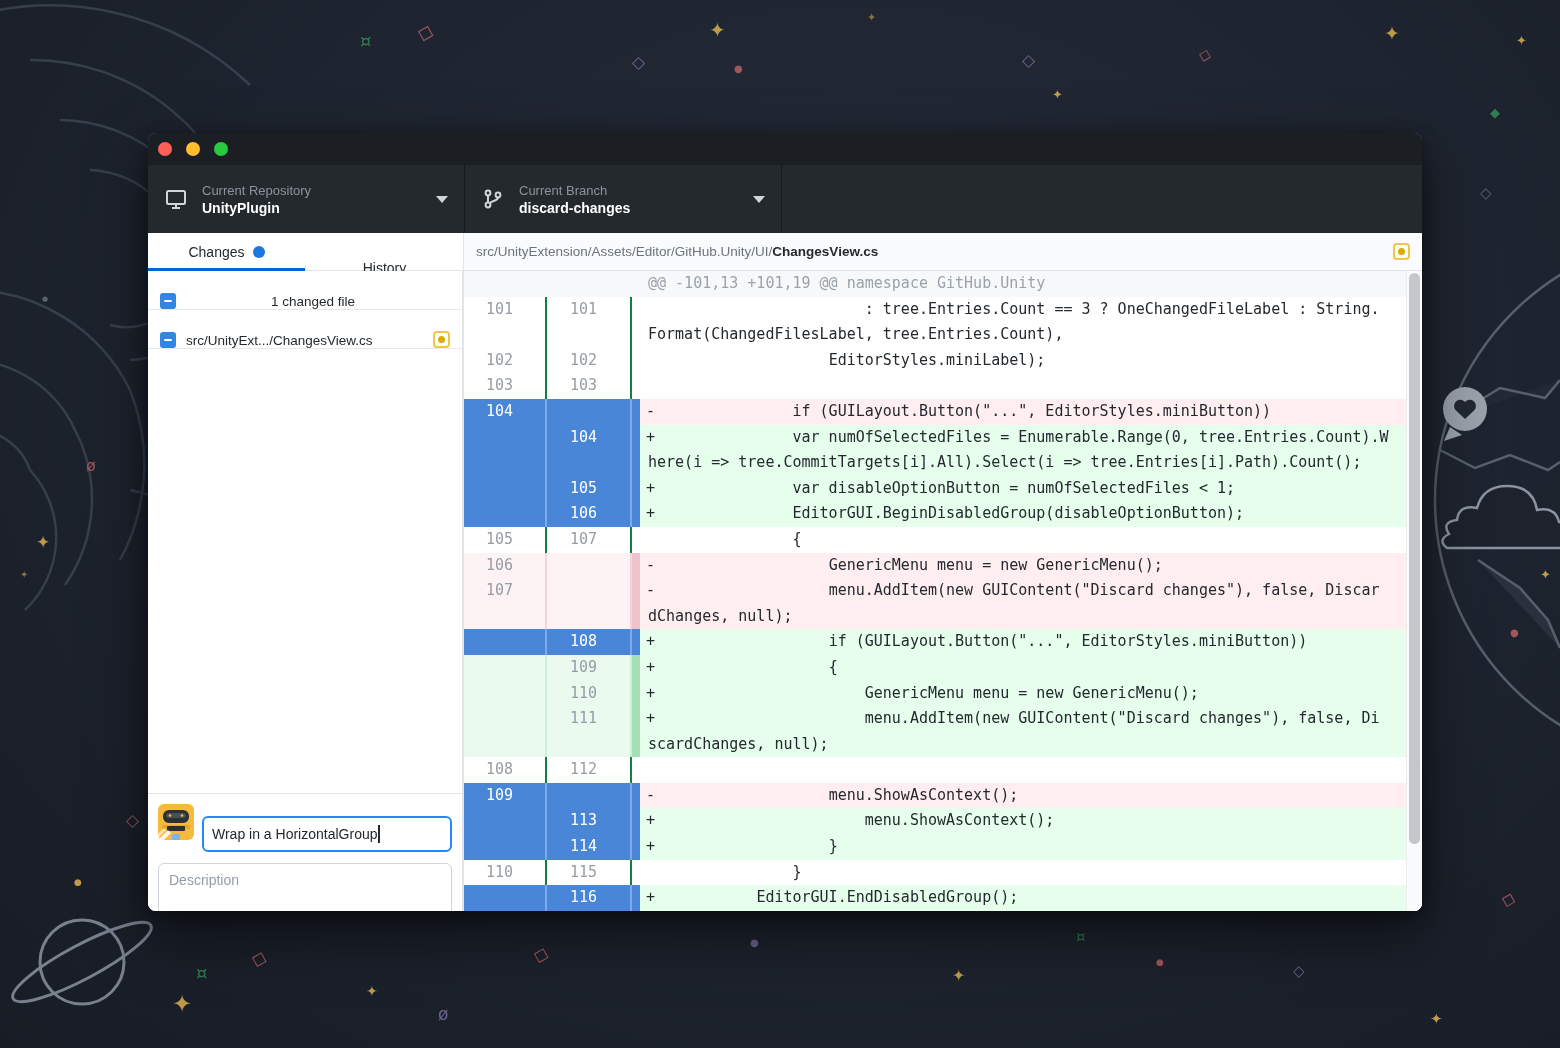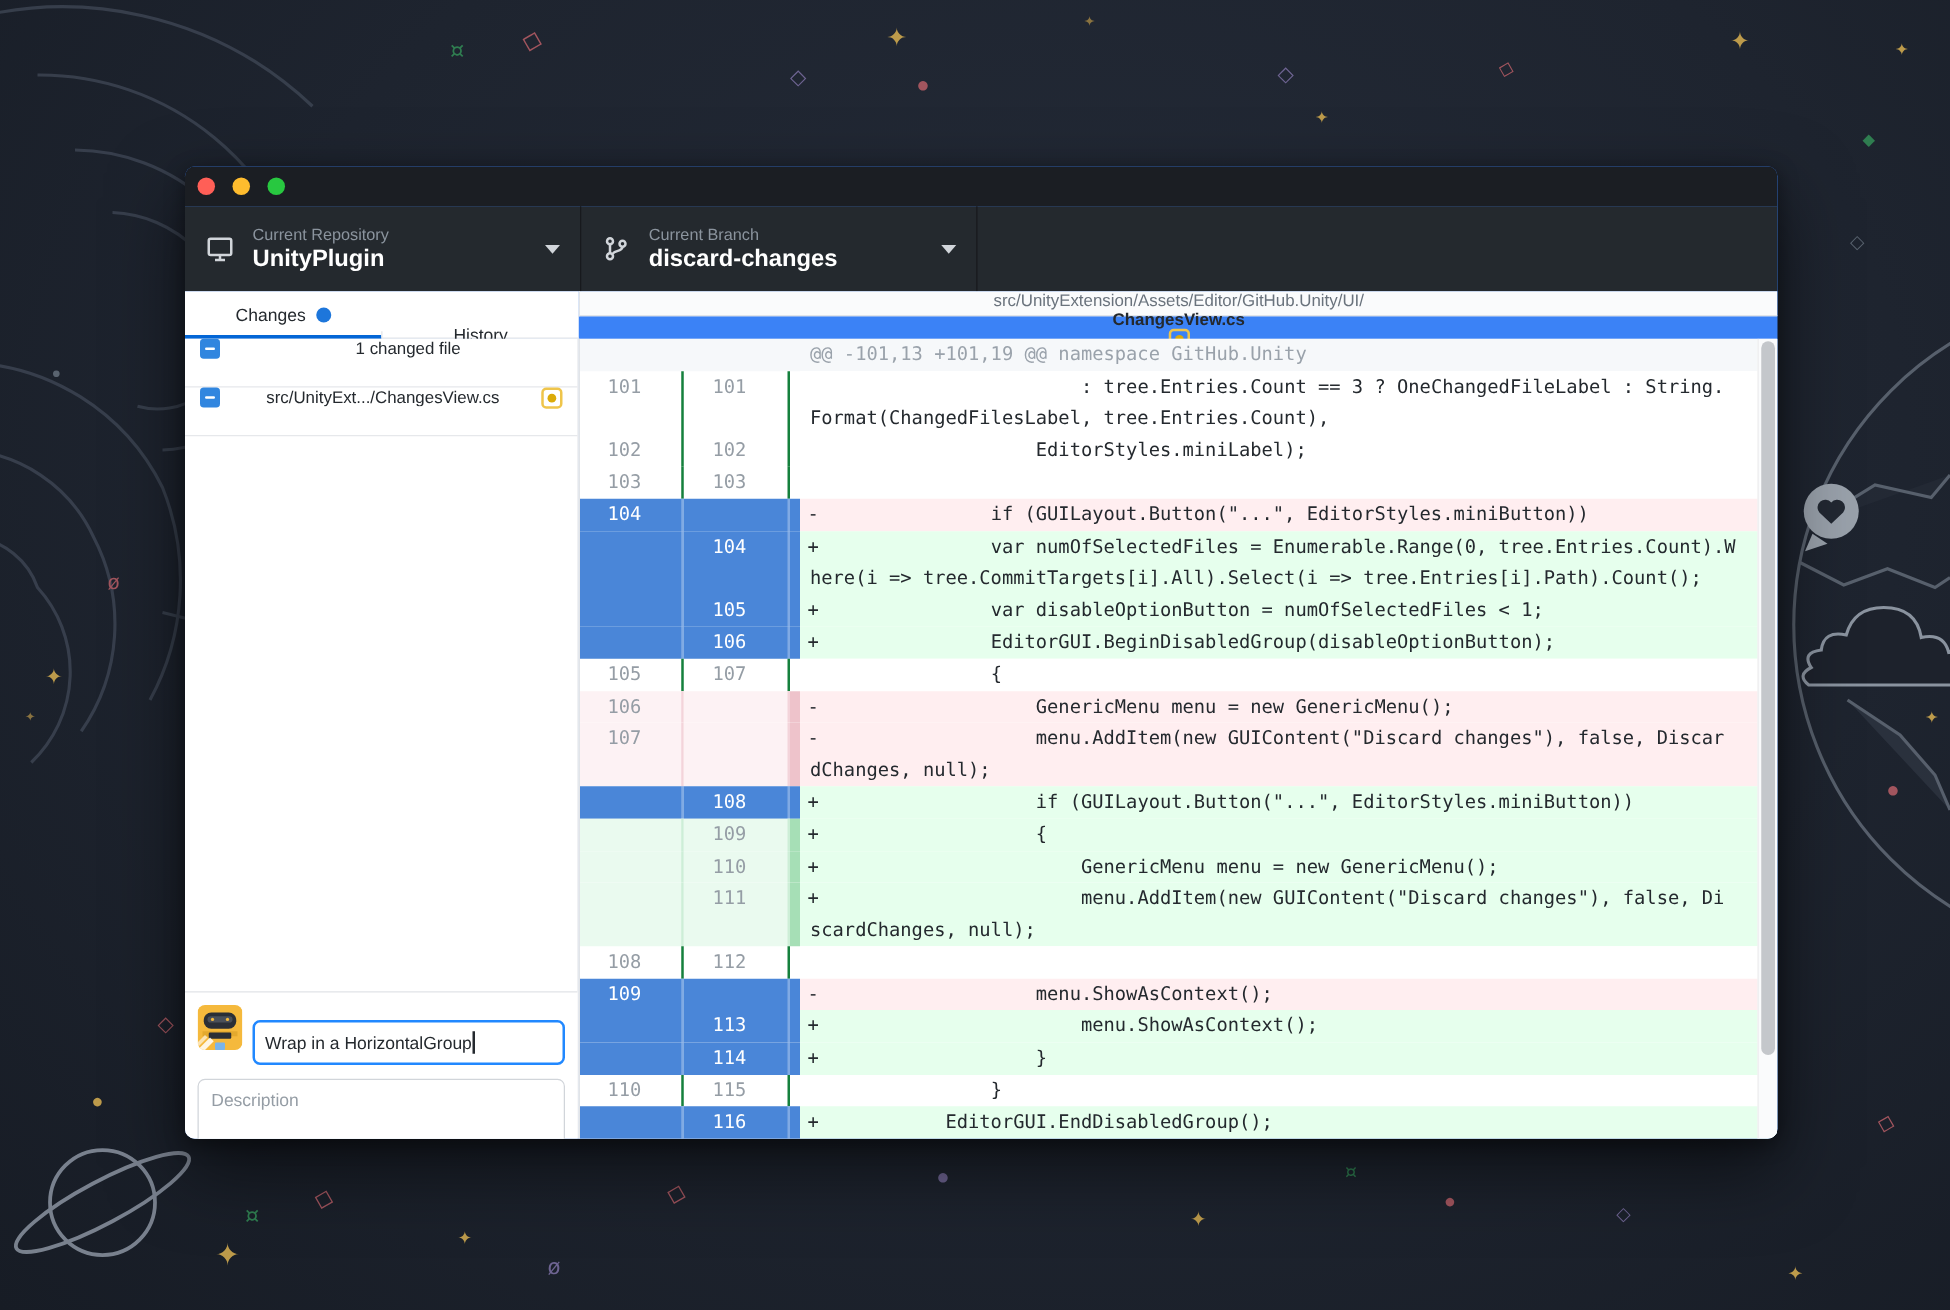--- a/index.html
+++ b/index.html
@@ -24,39 +24,39 @@
   .t-max{left:66px;background:#28c840;}
   
   .toolbar{position:absolute;left:0;top:32px;right:0;height:68px;background:#24292e;display:flex;}
   .tb-section{box-sizing:border-box;border-right:1px solid #17191d;display:flex;align-items:center;padding:0 16px;position:relative;}
   .tb-repo{width:317px;}
   .tb-branch{width:317px;}
   .tb-publish{width:318px;}
   .tb-icon{flex:none;width:24px;height:24px;margin-right:14px;color:#d1d5da;}
   .tb-text{flex:1;min-width:0;}
   .tb-label{font-size:13px;color:#8b949e;margin-bottom:2px;}
-  .tb-value{font-size:19px;color:#ffffff;font-weight:bold;}
+  .tb-value{font-size:14px;color:#ffffff;font-weight:bold;}
   .tb-caret{flex:none;width:0;height:0;border-left:6px solid transparent;border-right:6px solid transparent;border-top:7px solid #d1d5da;margin-left:10px;}
   .tb-title{font-size:14.5px;color:#ffffff;font-weight:bold;margin-bottom:2px;}
   .tb-sub{font-size:13px;color:#8b949e;}
   
   .tabrow{position:absolute;left:0;top:100px;width:315px;height:38px;background:#fff;display:flex;border-bottom:1px solid #e1e4e8;box-sizing:border-box;}
   .tab{flex:1;display:flex;align-items:center;justify-content:center;font-size:14px;color:#24292e;position:relative;box-sizing:border-box;}
   .tab + .tab{border-left:1px solid #e1e4e8;margin-top:32px;}
   .tab.active::after{content:"";position:absolute;left:0;right:0;bottom:-1px;height:3px;background:var(--tab-blue,#0366d6);}
   .tab-dot{width:12px;height:12px;border-radius:50%;background:var(--badge-blue,#1d76db);margin-left:8px;}
-  .fileheader{position:absolute;left:315px;top:100px;right:0;height:20px;background:#fafbfc;border-bottom:1px solid #e1e4e8;border-left:1px solid #e1e4e8;box-sizing:border-box;display:flex;align-items:center;padding:0 12px;flex-direction:column;}
+  .fileheader{position:absolute;left:315px;top:100px;right:0;height:38px;background:#fafbfc;border-bottom:1px solid #e1e4e8;border-left:1px solid #e1e4e8;box-sizing:border-box;display:flex;align-items:center;padding:0 12px;}
   .path-prefix{font-size:13.5px;color:#6a737d;white-space:pre;}
   .path-name{font-size:13.5px;color:#24292e;font-weight:bold;}
   .fh-spacer{flex:1;}
   .status-icon{flex:none;width:17px;height:17px;border:2px solid #efc54b;border-radius:4px;display:flex;align-items:center;justify-content:center;box-sizing:border-box;}
   .status-icon::before{content:"";width:7px;height:7px;border-radius:50%;background:var(--status-yellow,#dbab09);}
   
   .sidebar{position:absolute;left:0;top:138px;width:315px;bottom:0;background:#fff;border-right:1px solid #e1e4e8;box-sizing:border-box;}
-  .side-row{height:39px;border-bottom:1px solid #e6e8eb;display:flex;align-items:flex-start;padding:0 12px;box-sizing:border-box;gap:27px;}
+  .side-row{height:39px;border-bottom:1px solid #e6e8eb;display:flex;align-items:flex-end;padding:0 12px;box-sizing:border-box;}
   .checkbox{flex:none;width:16px;height:16px;border-radius:3px;background:var(--checkbox-blue,#3186df);display:flex;align-items:center;justify-content:center;}
   .checkbox::before{content:"";width:8px;height:2px;background:#fff;border-radius:1px;}
   .summary-label{flex:1;text-align:center;font-size:13.5px;color:#24292e;}
   .file-path{flex:1;font-size:13.5px;color:#24292e;margin-left:10px;white-space:nowrap;overflow:hidden;}
   
   .commit-form{position:absolute;left:0;right:0;top:522px;bottom:0;border-top:1px solid #e1e4e8;padding:10px;box-sizing:border-box;background:#fff;}
   .commit-top{display:flex;align-items:flex-start;}
   .avatar{flex:none;width:36px;height:36px;border-radius:6px;overflow:hidden;}
   .fake-input{flex:1;margin-left:8px;height:36px;box-sizing:border-box;border:2px solid var(--focus-blue,#2188ff);border-radius:6px;display:flex;align-items:center;padding:0 8px;font-size:14px;color:#24292e;background:#fff;margin-top:12px;}
   .caret{display:inline-block;width:1.5px;height:18px;background:#24292e;margin-left:1px;}

